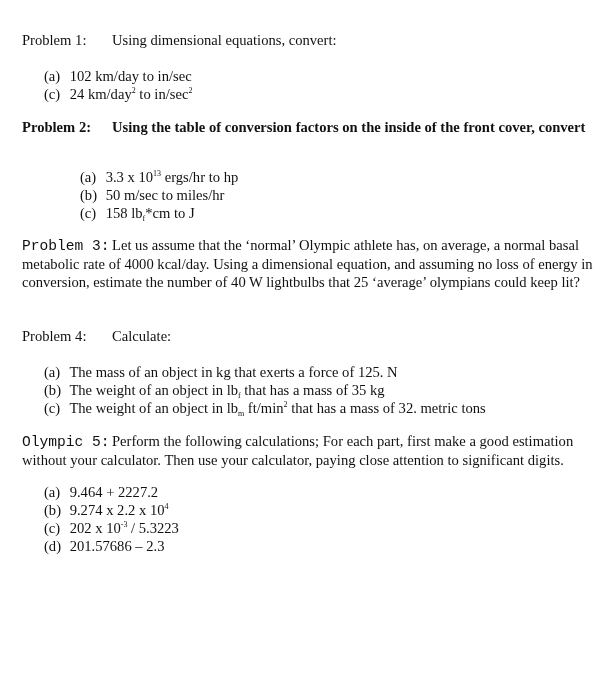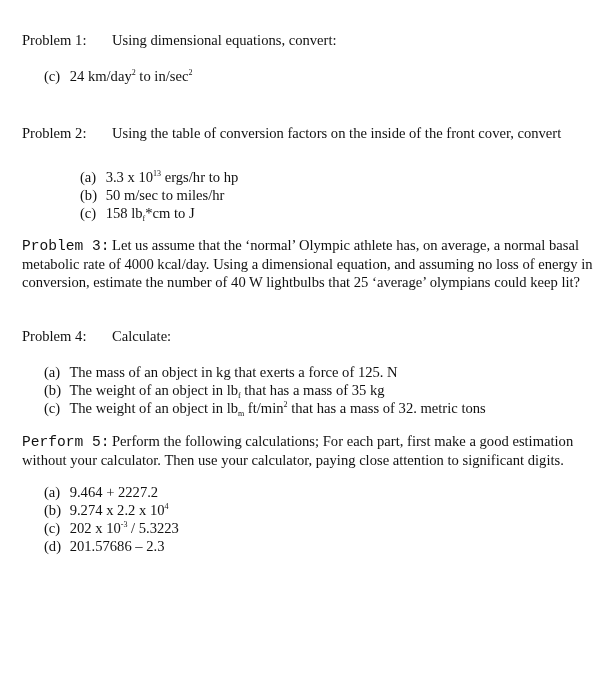--- a/index.html
+++ b/index.html
@@ -70,24 +70,25 @@
   </style>
 </head>
 <body>
 
 <div class="page">
 
   <div class="problem-head" style="top:31px;">
     <span class="label">Problem 1:</span><span>Using dimensional equations, convert:</span>
   </div>
   <ul class="list" style="top:67px;">
+    <li><span class="marker">(a)</span> <span>102 km/day to in/sec</span></li>
     <li><span class="marker">(c)</span> <span>24 km/day</span><sup>2</sup><span> to in/sec</span><sup>2</sup></li>
   </ul>
 
-  <div class="problem-head" style="top:124px;">
+  <div class="problem-head" style="top:118px;font-weight:bold;">
     <span class="label">Problem 2:</span><span>Using the table of conversion factors on the inside of the front cover, convert</span>
   </div>
   <ul class="list" style="top:168px;margin-left:36px;">
     <li><span class="marker">(a)</span> <span>3.3 x 10</span><sup>13</sup><span> ergs/hr to hp</span></li>
     <li><span class="marker">(b)</span> <span>50 m/sec to miles/hr</span></li>
     <li><span class="marker">(c)</span> <span>158 lb</span><sub>f</sub><span>*cm to J</span></li>
   </ul>
 
   <div class="para" style="top:236px;">
     <span class="label">Problem 3:</span><span>Let us assume that the ‘normal’ Olympic athlete has, on average, a normal basal metabolic rate of 4000 kcal/day.  Using a dimensional equation, and assuming no loss of energy in conversion, estimate the number of 40 W lightbulbs that 25 ‘average’ olympians could keep lit?</span>
@@ -96,21 +97,21 @@
   <div class="problem-head" style="top:327px;">
     <span class="label">Problem 4:</span><span>Calculate:</span>
   </div>
   <ul class="list" style="top:363px;">
     <li><span class="marker">(a)</span> <span>The mass of an object in kg that exerts a force of 125. N</span></li>
     <li><span class="marker">(b)</span> <span>The weight of an object in lb</span><sub>f</sub><span> that has a mass of 35 kg</span></li>
     <li><span class="marker">(c)</span> <span>The weight of an object in lb</span><sub>m</sub><span> ft/min</span><sup>2</sup><span> that has a mass of 32. metric tons</span></li>
   </ul>
 
   <div class="para" style="top:432px;">
-    <span class="label">Perform 5:</span><span>Perform the following calculations; For each part, first make a good estimation without your calculator.  Then use your calculator, paying close attention to significant digits.</span>
+    <span class="label">Olympic 5:</span><span>Perform the following calculations; For each part, first make a good estimation without your calculator.  Then use your calculator, paying close attention to significant digits.</span>
   </div>
   <ul class="list" style="top:483px;">
     <li><span class="marker">(a)</span> <span>9.464 + 2227.2</span></li>
     <li><span class="marker">(b)</span> <span>9.274 x 2.2 x 10</span><sup>4</sup></li>
     <li><span class="marker">(c)</span> <span>202 x 10</span><sup>-3</sup><span> / 5.3223</span></li>
     <li><span class="marker">(d)</span> <span>201.57686 – 2.3</span></li>
   </ul>
 
 </div>
 

